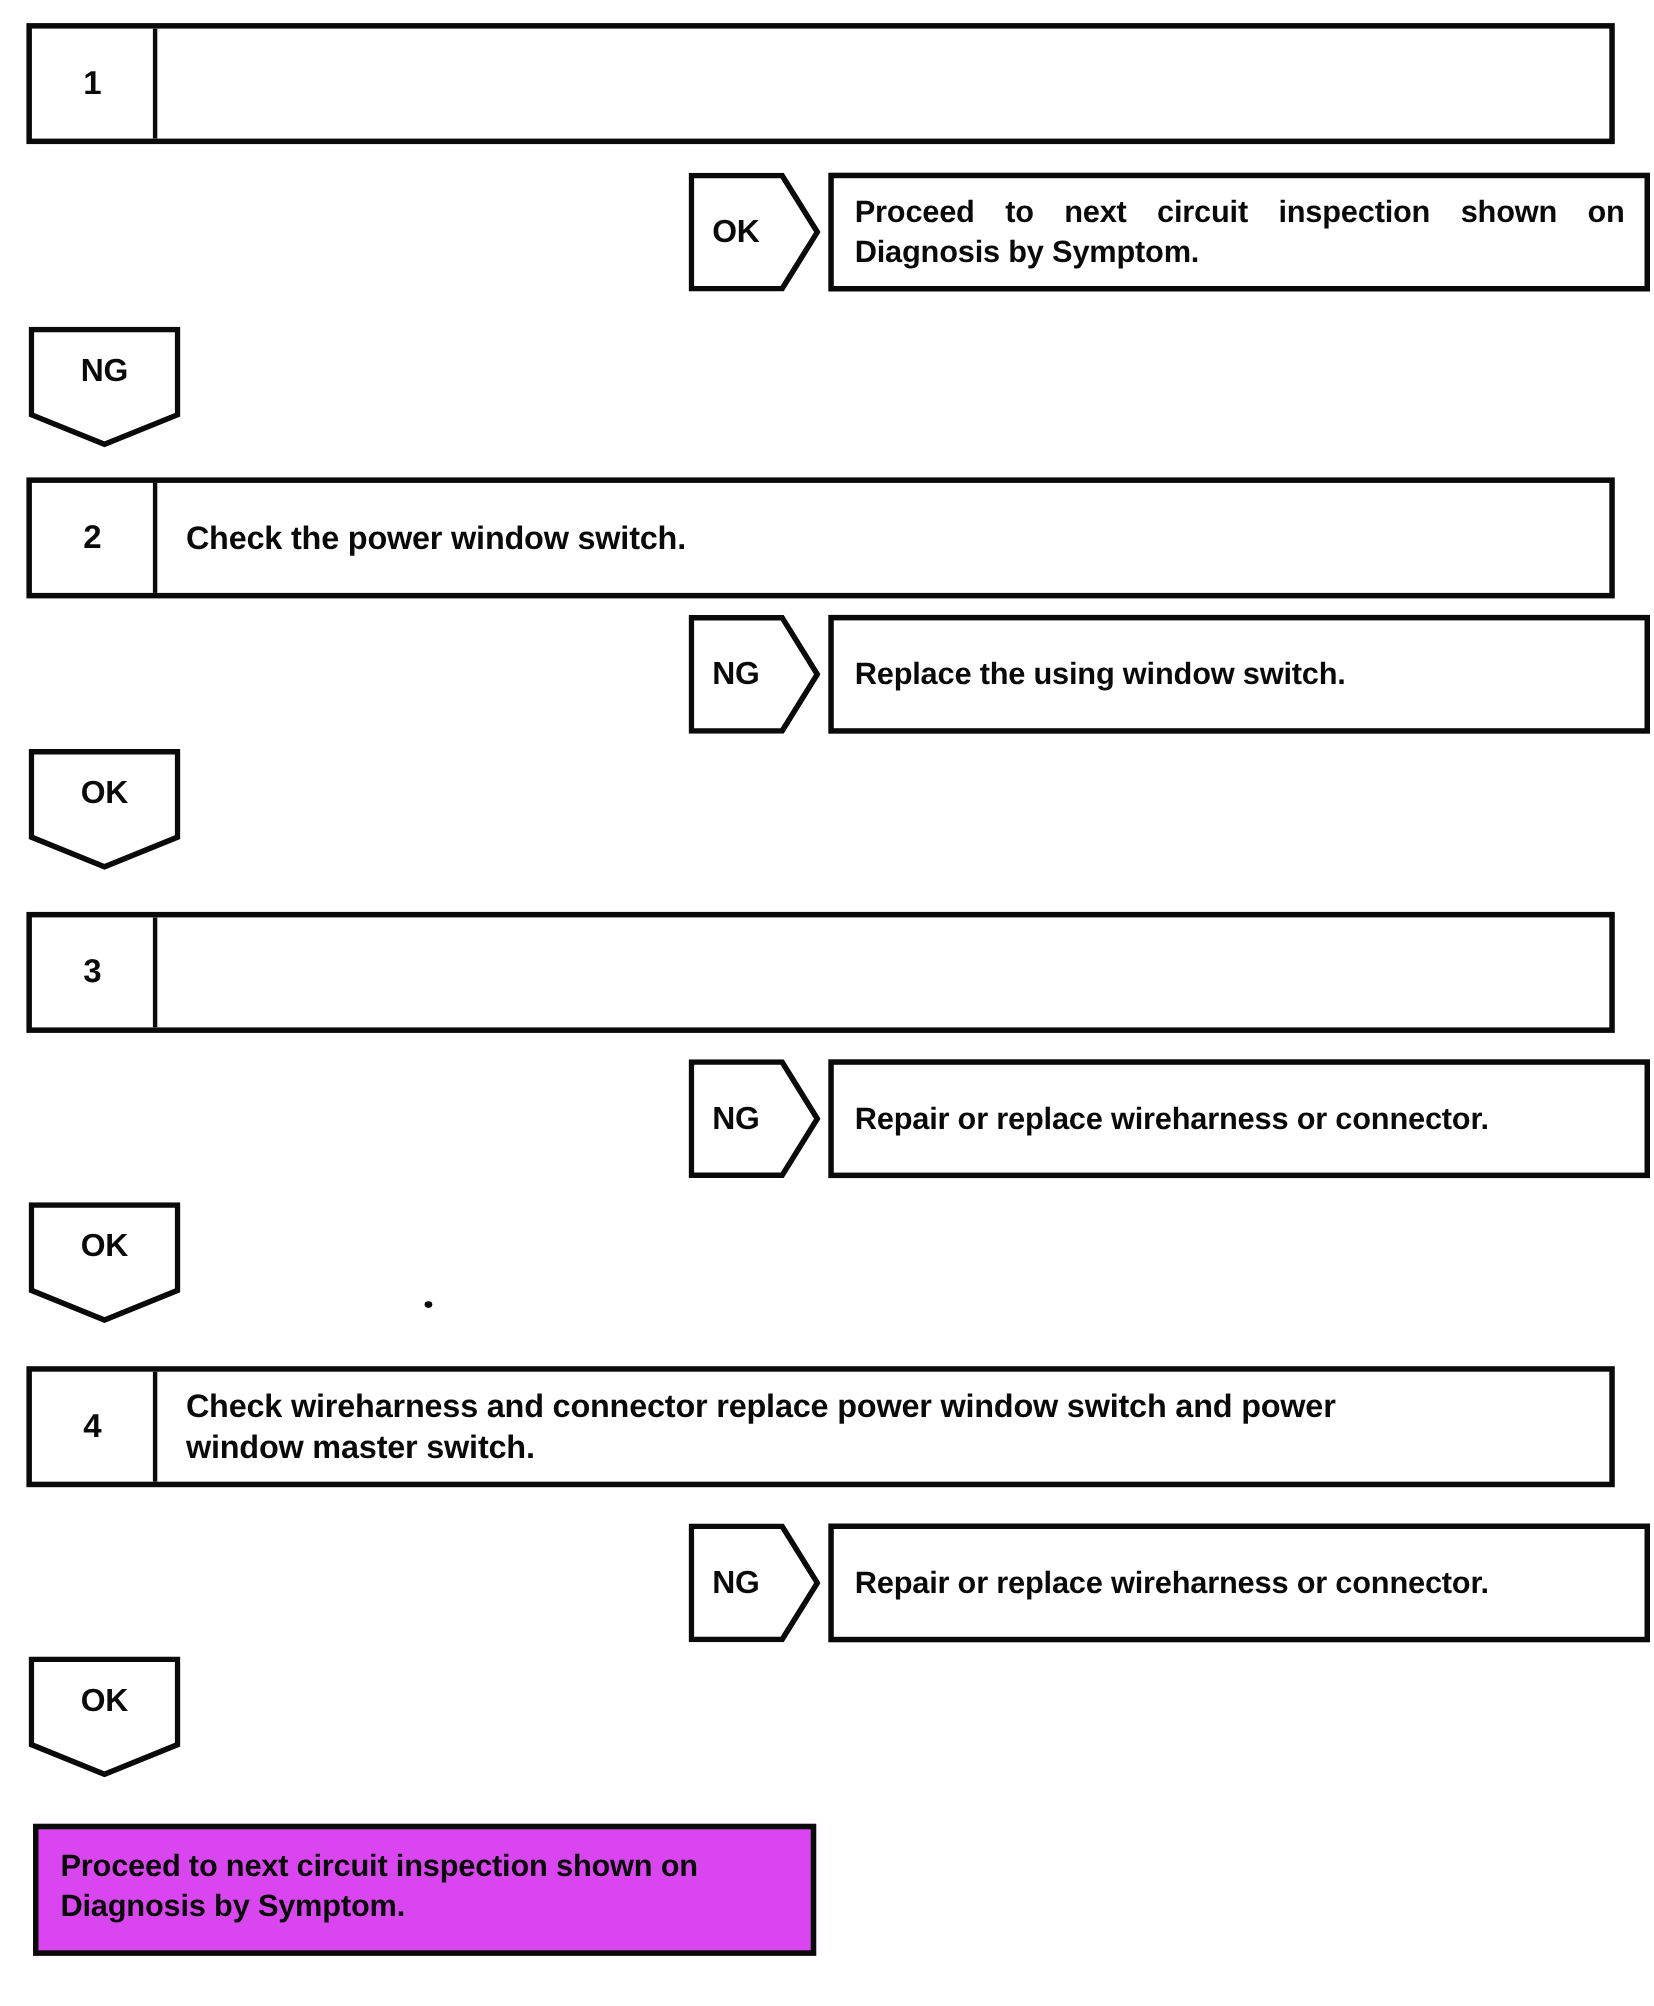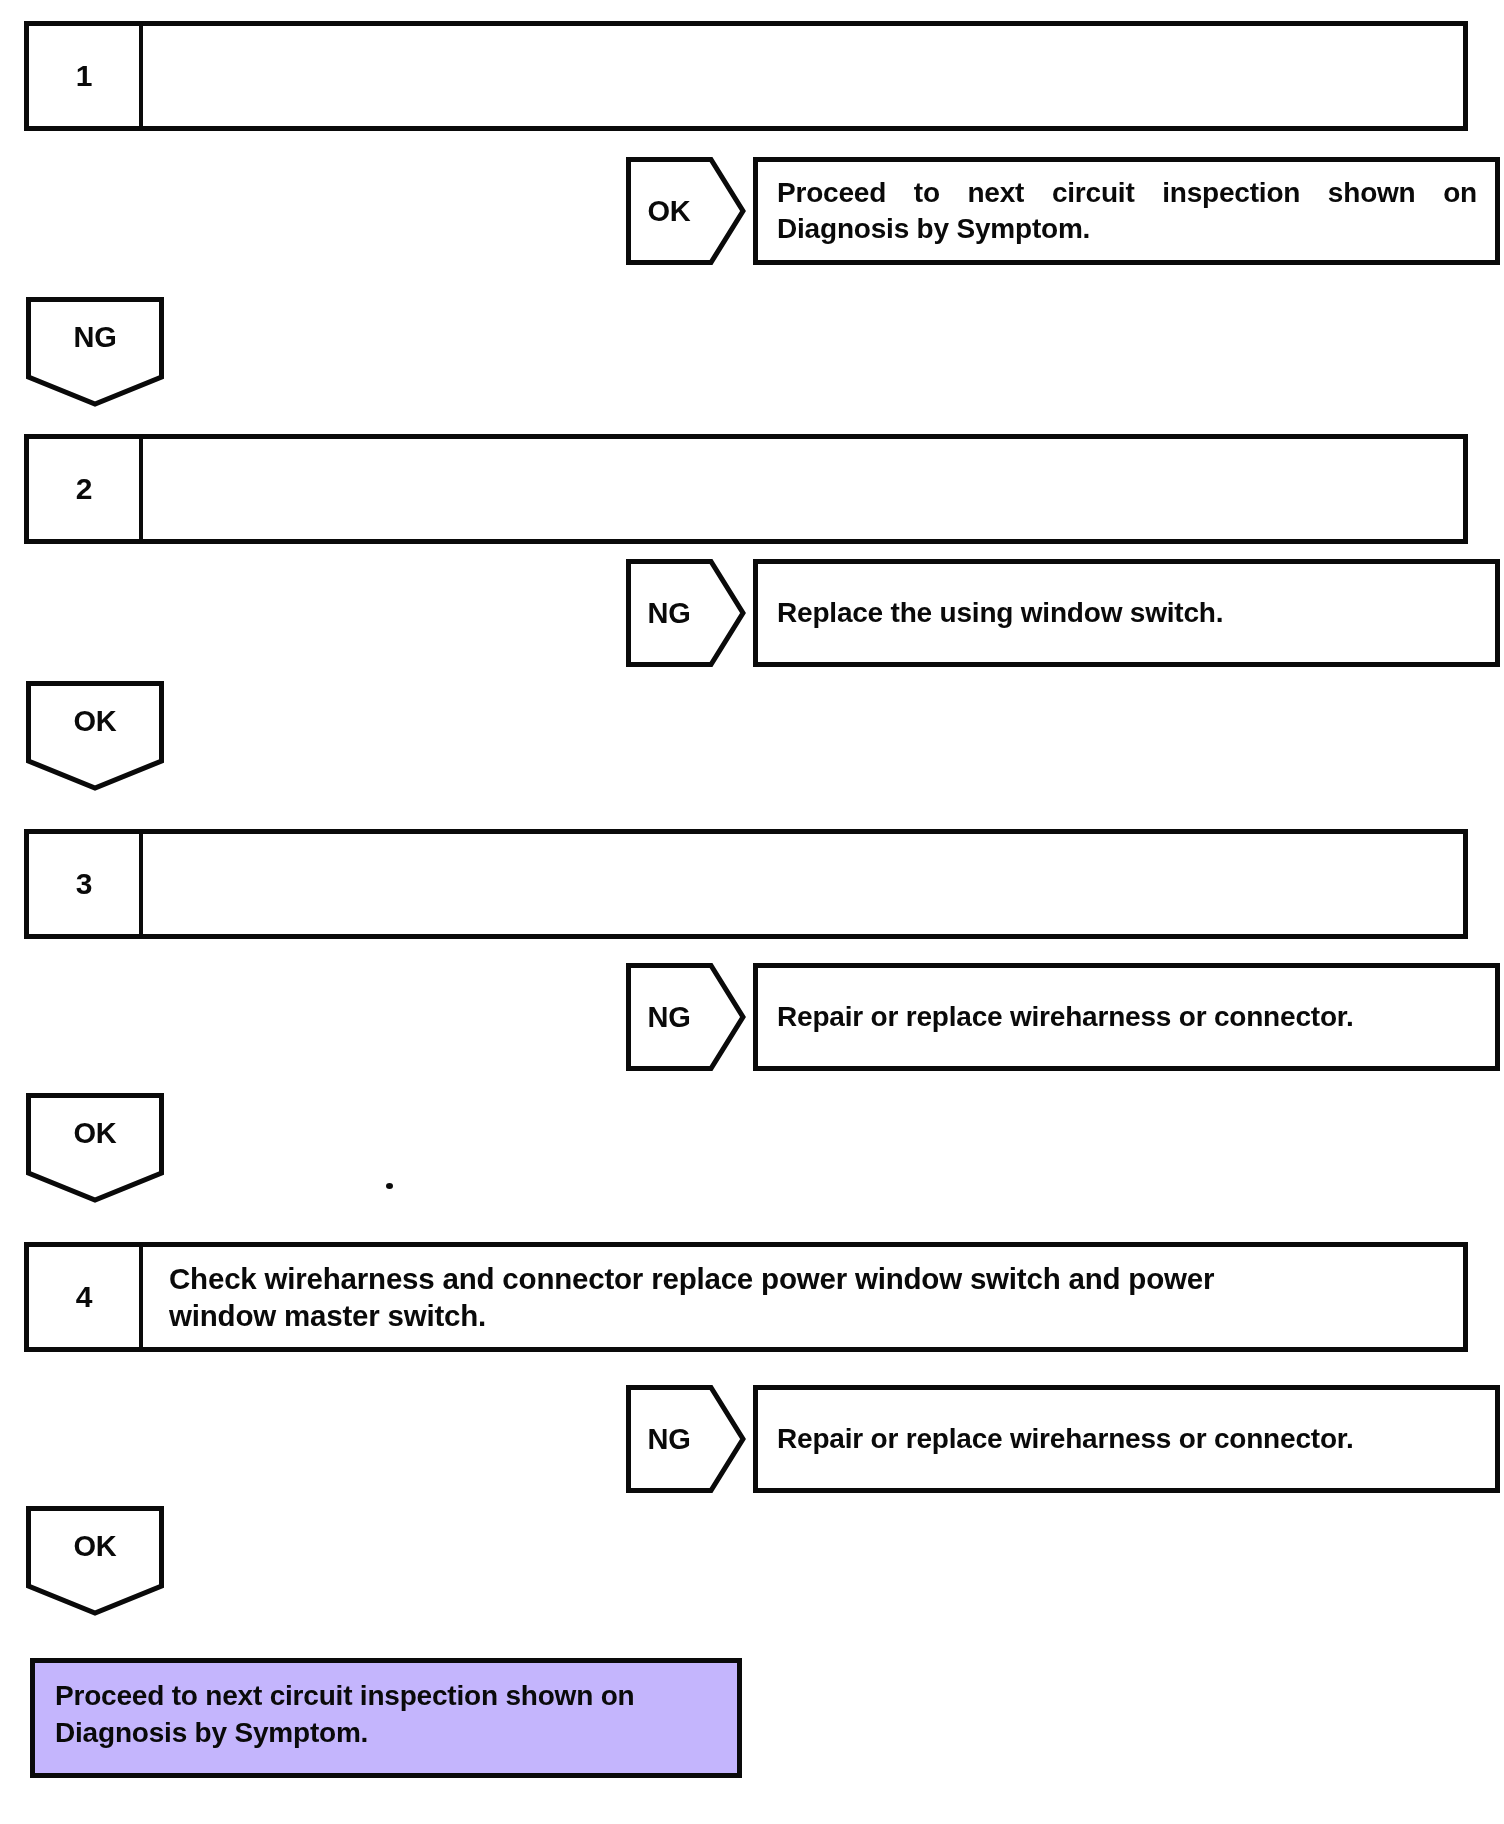--- a/index.html
+++ b/index.html
@@ -105,21 +105,21 @@
     font-weight: 700;
     letter-spacing: -0.2px;
   }
 
   
   .final-box {
     left: 30px; top: 1658px;
     width: 662px;
     height: 76px;
     border: 5px solid #0a0a0a;
-    background: #c4b5fd;
+    background: #d946ef;
     padding: 14px 20px 20px 20px;
     font-size: 28px;
     font-weight: 700;
     line-height: 37px;
     letter-spacing: -0.2px;
     white-space: pre-line;
   }
 
   .dot {
     width: 7px; height: 6px;
@@ -148,20 +148,21 @@
 
   <div class="abs connector" style="top:297px;">
     <svg width="138" height="110" viewBox="0 0 138 110">
       <polygon points="2.5,2.5 135.5,2.5 135.5,80 69,107 2.5,80" fill="#ffffff" stroke="#0a0a0a" stroke-width="5" stroke-linejoin="miter"></polygon>
     </svg>
     <div class="connector-label">NG</div>
   </div>
 
   <div class="abs step-box" style="top:434px;">
     <div class="step-num">2</div>
+    <div class="step-title">Check the power window switch.</div>
   </div>
 
   <div class="abs tag" style="left:626px; top:559px;">
     <svg width="120" height="108" viewBox="0 0 120 108">
       <polygon points="2.5,2.5 85,2.5 117,54 85,105.5 2.5,105.5" fill="#ffffff" stroke="#0a0a0a" stroke-width="5" stroke-linejoin="miter"></polygon>
     </svg>
     <div class="tag-label">NG</div>
   </div>
   <div class="abs result-box" style="top:559px;">
     <div class="result-text">Replace the using window switch.</div>

